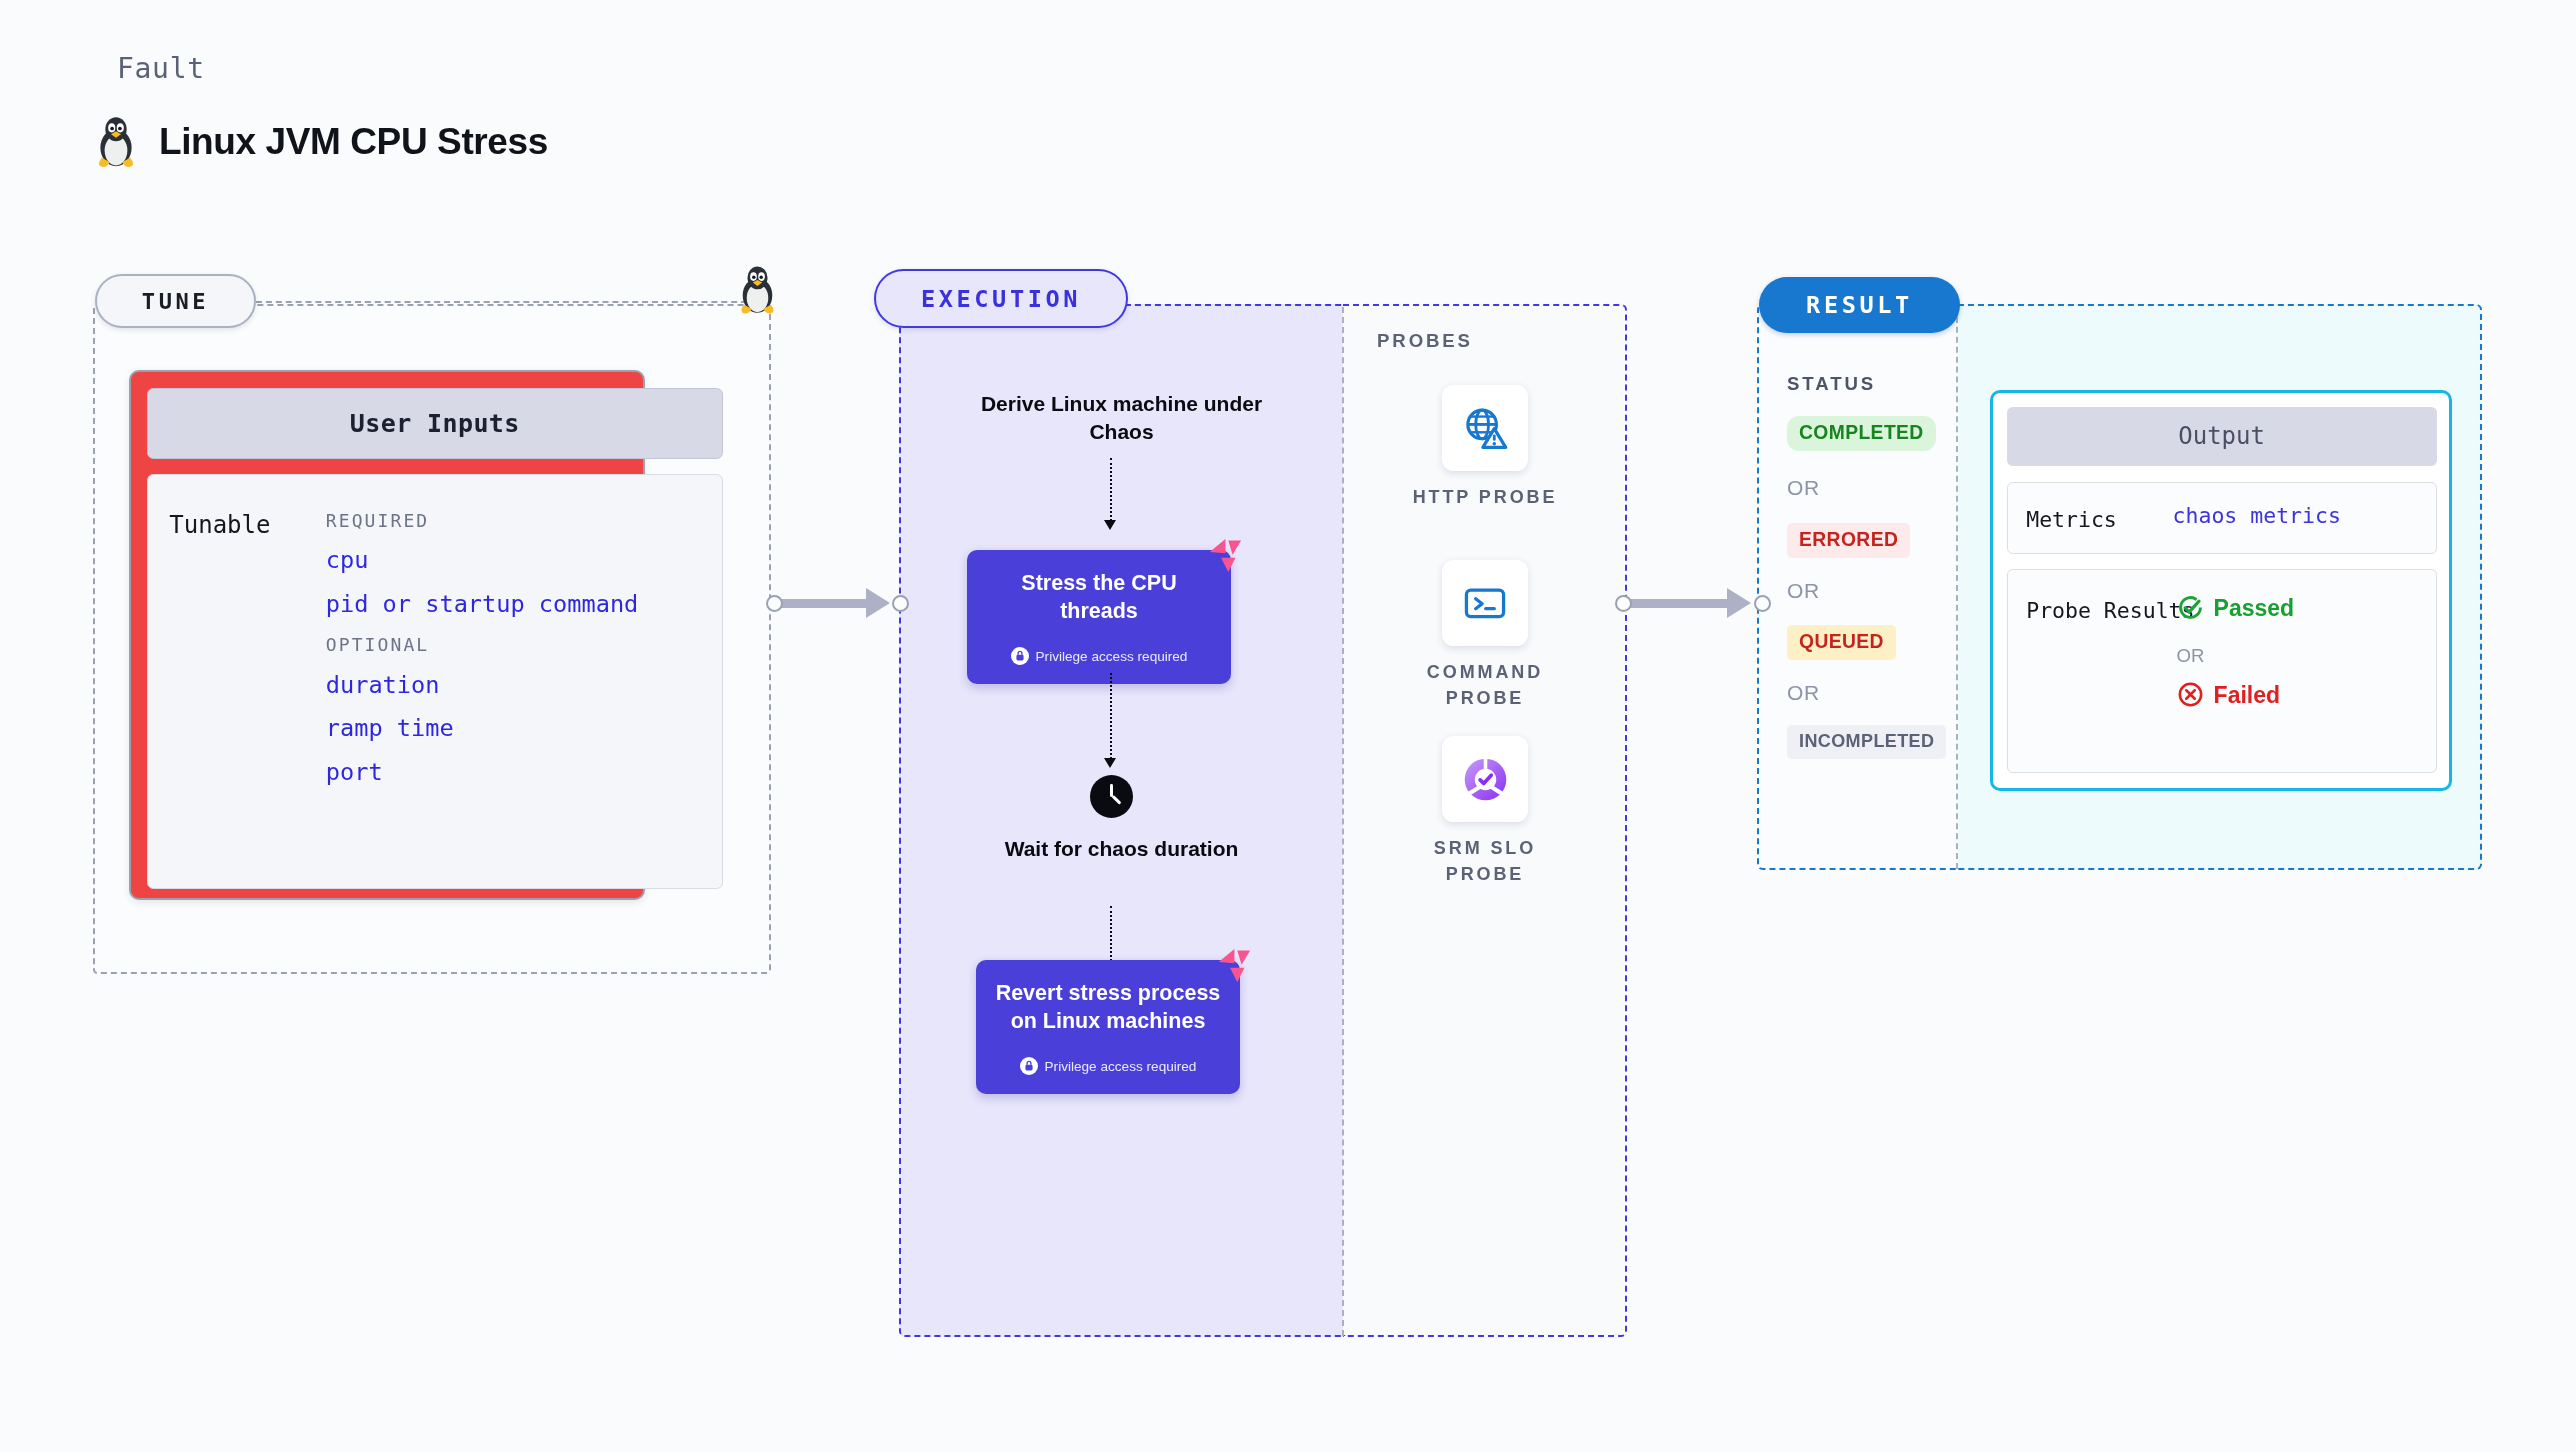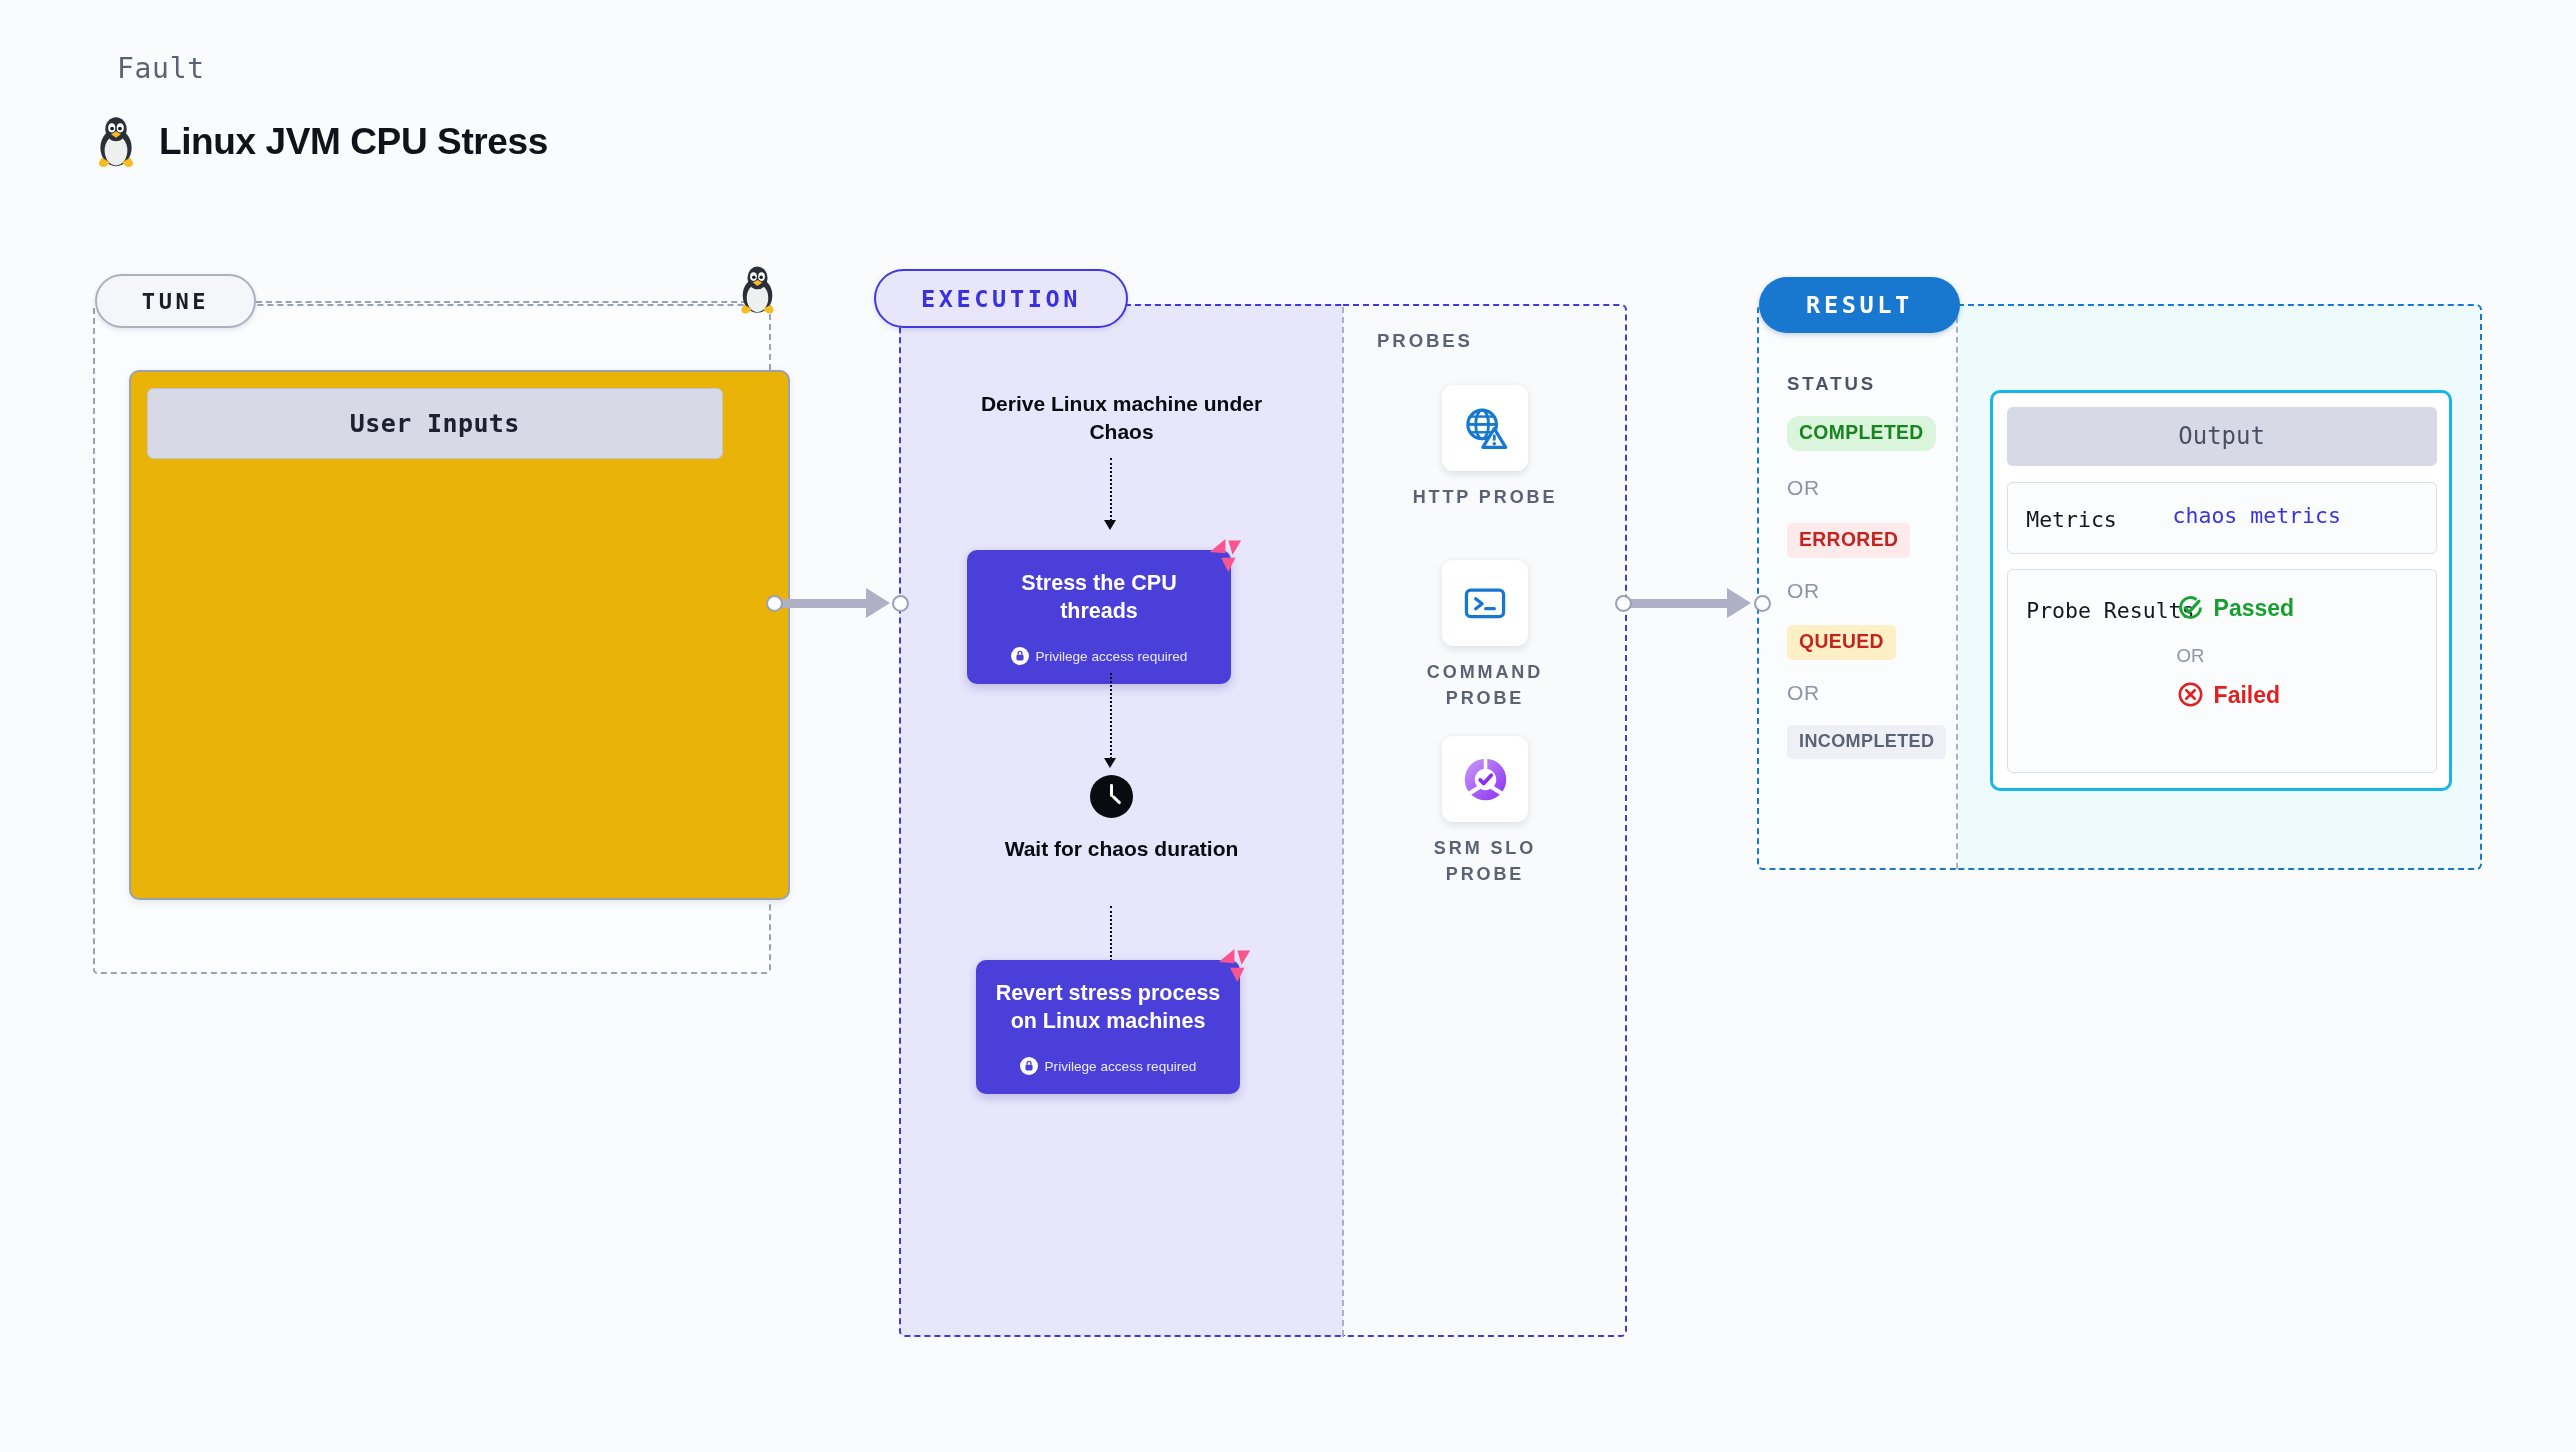--- a/index.html
+++ b/index.html
@@ -80,22 +80,22 @@
     box-shadow:0 2.1px 5px rgba(40,50,120,.13);
   }
   .pill-result{
     left:1759px;top:277px;width:201px;height:56px;
     background:#1877cf;border:none;color:#ffffff;font-size:23.6px;
     box-shadow:0 2.1px 5.7px rgba(20,80,160,.25);
   }
 
   
   .card-userinputs{
-    position:absolute;left:129px;top:370px;width:661px;height:530px;
-    box-sizing:border-box;background:#eab308;
+    position:absolute;left:129px;top:370px;width:516px;height:530px;
+    box-sizing:border-box;background:#ef4444;
     border:2.1px solid #9aa1b1;border-radius:10px;
     box-shadow:0 2.9px 7.2px rgba(40,50,80,.10);
   }
   .ui-head{
     position:absolute;left:15.8px;top:15.8px;width:574px;height:69px;
     background:#d8d9e6;border:0.7px solid #c3c5d6;border-radius:6.4px;
     display:flex;align-items:center;justify-content:center;
     font-family:"DejaVu Sans Mono","Liberation Mono",monospace;
     font-size:25px;color:#1d2030;font-weight:bold;letter-spacing:0.4px;
   }
@@ -274,20 +274,32 @@
       <circle cx="26.5" cy="19" r="2.6" fill="#15181d"></circle>
       <circle cx="37.5" cy="19" r="2.6" fill="#15181d"></circle>
       <path d="M25 27 L32 23 L39 27 L32 32 Z" fill="#f6bc24"></path>
       <path d="M12 60 Q4 70 12 73 Q20 74 23 66 Z" fill="#f6bc24"></path>
       <path d="M52 60 Q60 70 52 73 Q44 74 41 66 Z" fill="#f6bc24"></path>
     </svg>
   </span>
 
   <div class="card-userinputs">
     <div class="ui-head">User Inputs</div>
+    <div class="ui-body">
+      <div class="ui-lbl-tunable">Tunable</div>
+      <div class="ui-col">
+        <div class="grp-title">REQUIRED</div>
+        <div class="tunable-item">cpu</div>
+        <div class="tunable-item">pid or startup command</div>
+        <div class="grp-title">OPTIONAL</div>
+        <div class="tunable-item">duration</div>
+        <div class="tunable-item">ramp time</div>
+        <div class="tunable-item">port</div>
+      </div>
+    </div>
   </div>
 
   <div class="conn" style="left:766px;top:589px;width:143px;">
     <div class="bar" style="left:8.6px;width:104px;"></div>
     <div class="head" style="left:100px;"></div>
     <div class="dot" style="left:0;"></div>
     <div class="dot" style="left:126px;"></div>
   </div>
 
   <div class="exec-step-label" style="left:971px;top:390px;width:301px;">Derive Linux machine under Chaos</div>

